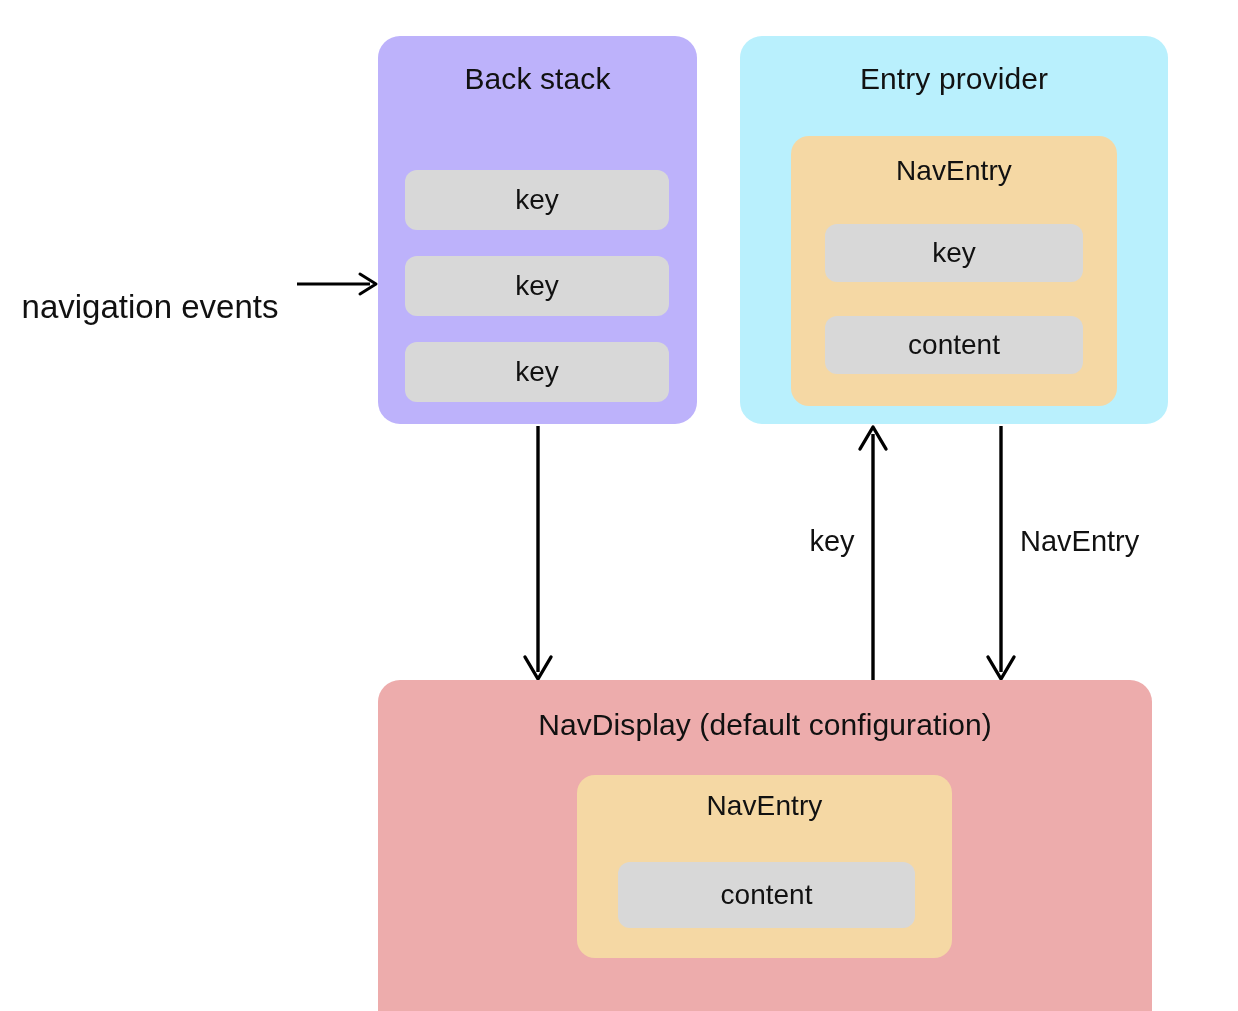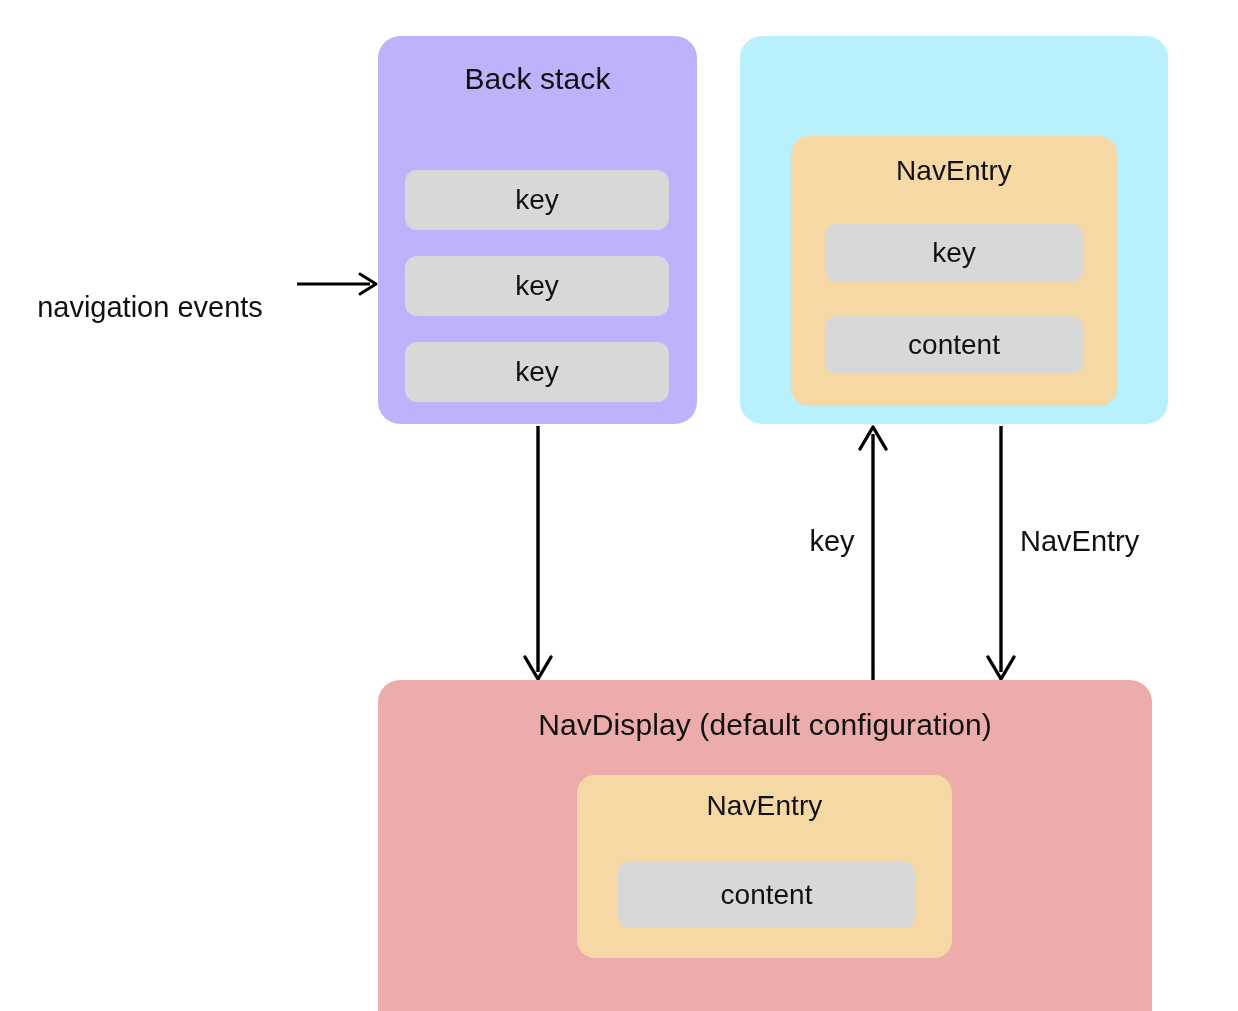--- a/index.html
+++ b/index.html
@@ -100,21 +100,21 @@
   }
   #nd-naventry .box-title { top: 14px; font-size: 28px; }
   #nd-chip-content {
     left: 41px; top: 87px;
     width: 297px; height: 66px;
   }
 
   
   .free-text {
     position: absolute;
-    font-size: 29px;
+    font-size: 33px;
     line-height: 38px;
     color: #111111;
     white-space: pre;
   }
   #nav-events-label {
     left: 8px; top: 212px;
     width: 284px;
     text-align: center;
   }
   #edge-label-key {
@@ -183,20 +183,21 @@
     </div>
     <div id="bs-chip-1" class="chip">
       <span class="chip-label">key</span>
     </div>
     <div id="bs-chip-2" class="chip">
       <span class="chip-label">key</span>
     </div>
   </div>
 
   <div id="entry-provider" class="box">
+    <div class="box-title">Entry provider</div>
 
     <div id="ep-naventry" class="box">
       <div class="box-title">NavEntry</div>
 
       <div id="ep-chip-key" class="chip">
         <span class="chip-label">key</span>
       </div>
       <div id="ep-chip-content" class="chip">
         <span class="chip-label">content</span>
       </div>

